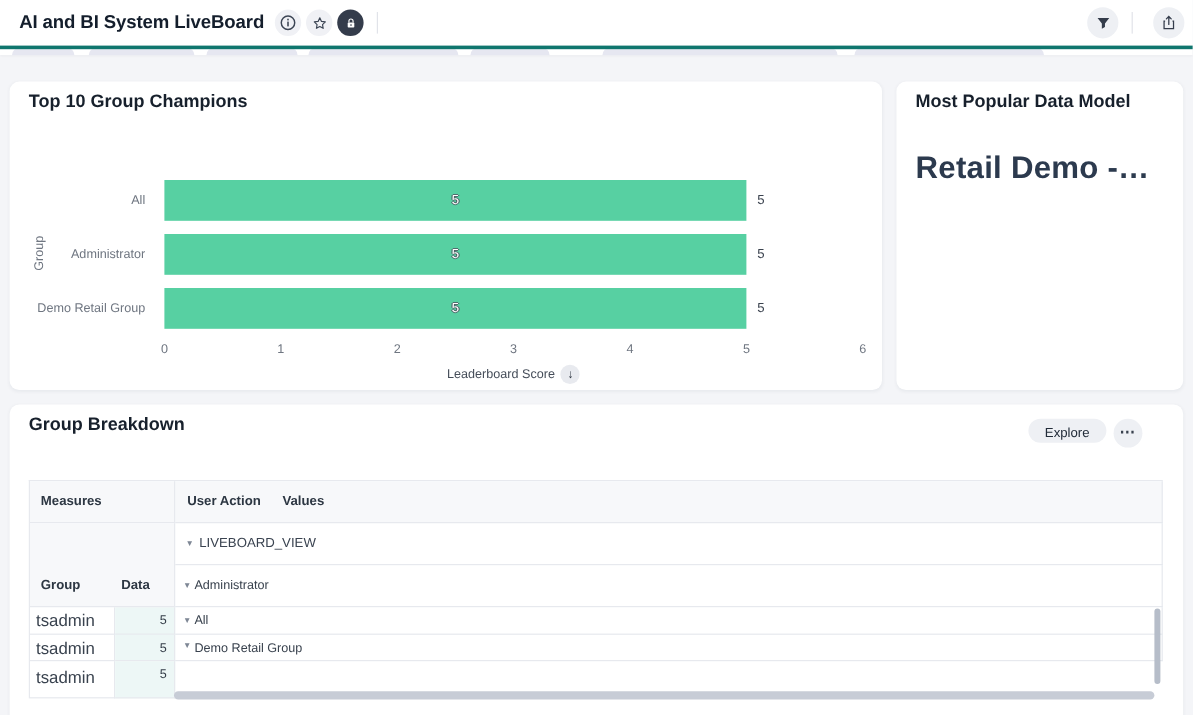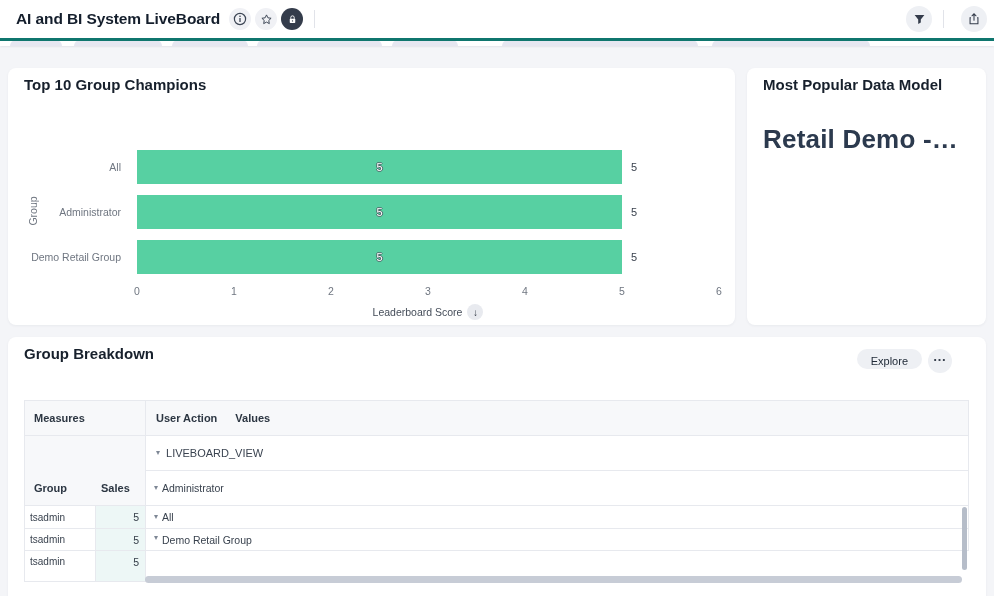--- a/index.html
+++ b/index.html
@@ -71,21 +71,21 @@
   .c-measures{grid-column:1/3;grid-row:1;padding-left:9px;}
   .c-ua{grid-column:3;grid-row:1;padding-left:10px;gap:18px;}
   .c-gu{grid-column:1/3;grid-row:2/4;position:relative;background:#f7f8fa;font-weight:700;color:#2c3642;}
   .c-gu .gu-g{position:absolute;left:9px;bottom:11px;}
   .c-gu .gu-u{position:absolute;left:76px;bottom:11px;}
   .c-lv{grid-column:3;grid-row:2;padding-left:10px;gap:6px;color:#3a4350;}
   .c-imp{grid-column:3;grid-row:3;justify-content:center;color:#565e6a;}
   .caret{font-size:8px;color:#7e8795;line-height:1;flex:0 0 auto;}
   .cell.grp{padding-left:8px;gap:4px;font-size:10.5px;}
   .cell.grp .gname{line-height:12px;}
-  .cell.usr{padding-left:5px;font-size:10px;}
+  .cell.usr{padding-left:5px;font-size:14px;}
   .cell.val{justify-content:flex-end;padding-right:6px;background:#edf7f6;font-size:10.5px;color:#333c47;}
   .hscroll{position:absolute;left:137px;top:239px;width:817px;height:7px;border-radius:4px;background:#c7ccd6;cursor:pointer;}
   .vscroll{position:absolute;left:954px;top:170px;width:5px;height:63px;border-radius:3px;background:#b6bdc9;cursor:pointer;}
 </style>
 </head>
 <body>
 
 <div class="header">
   <div class="lb-title">AI and BI System LiveBoard</div>
   <div class="title-icons">
@@ -197,21 +197,21 @@
   </div>
 
   <div class="tbl">
     <div class="cell hd c-ua">
       <span>User Action</span>
       <span>Values</span>
     </div>
     <div class="cell hd c-measures">Measures</div>
     <div class="cell c-gu">
       <span class="gu-g">Group</span>
-      <span class="gu-u">Sales</span>
+      <span class="gu-u">Data</span>
     </div>
     <div class="cell c-lv">
       <span class="caret">▾</span>
       <span>LIVEBOARD_VIEW</span>
     </div>
 
     <div class="cell grp">
       <span class="caret">▾</span>
       <span class="gname">Administrator</span>
     </div>

